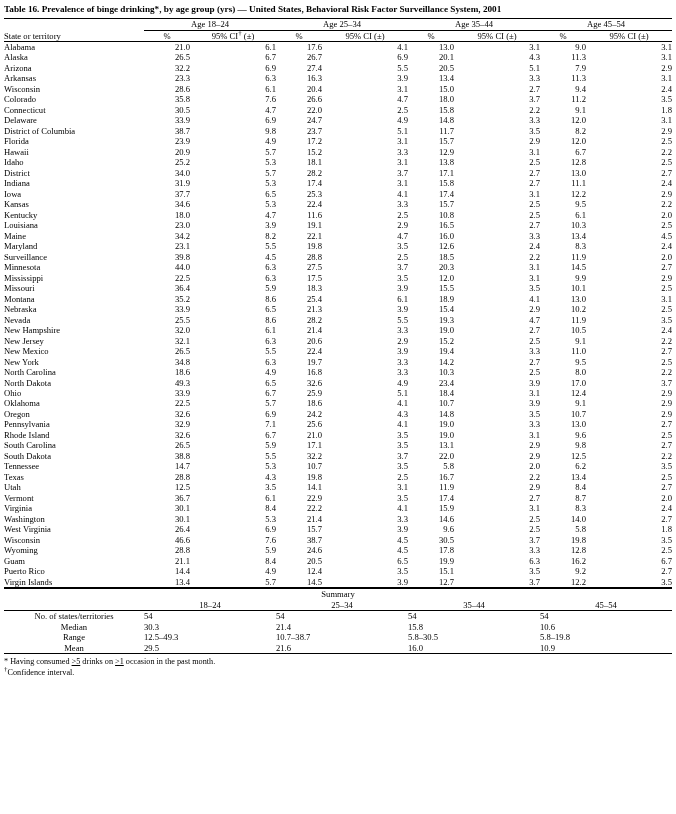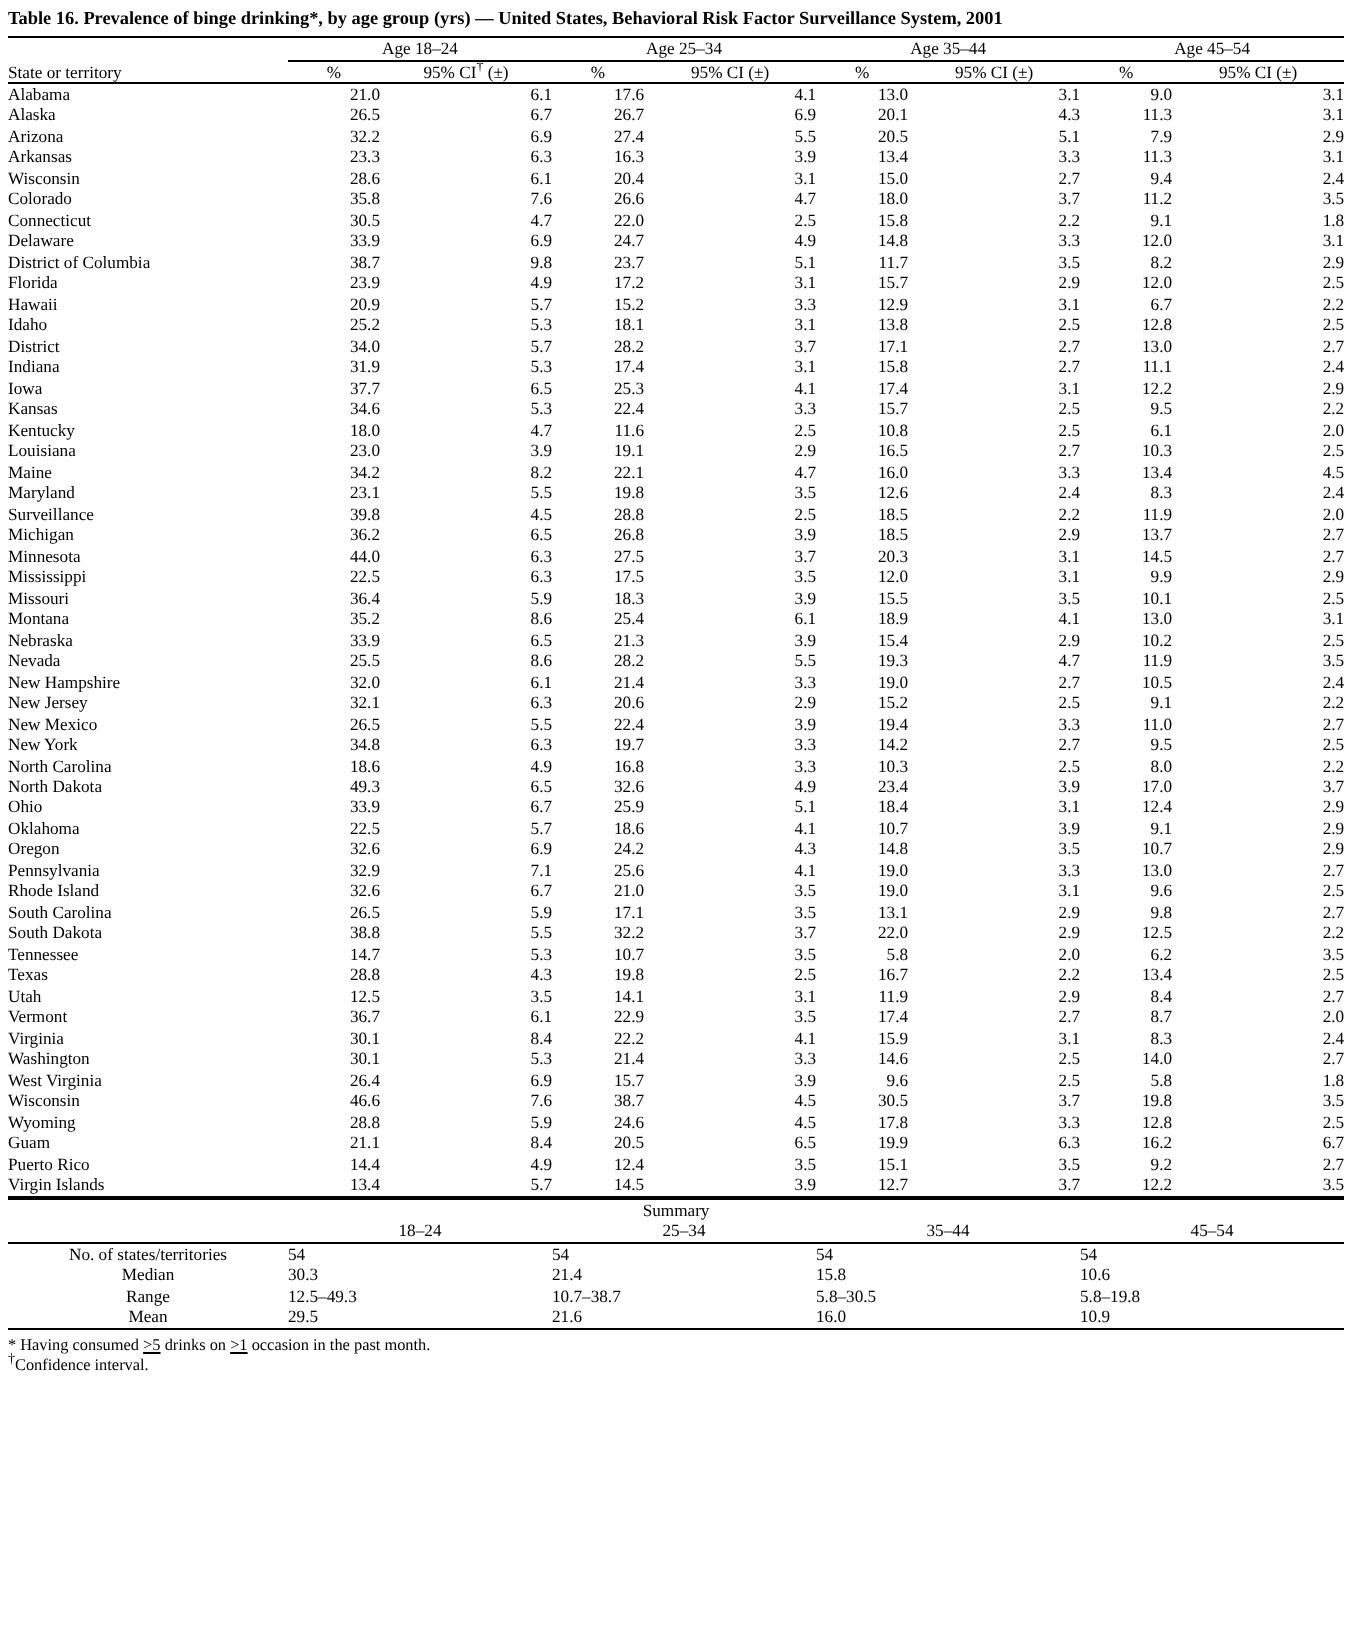--- a/index.html
+++ b/index.html
@@ -374,31 +374,20 @@
           <td class="num">39.8</td>
           <td class="ci">4.5</td>
           <td class="num">28.8</td>
           <td class="ci">2.5</td>
           <td class="num">18.5</td>
           <td class="ci">2.2</td>
           <td class="num">11.9</td>
           <td class="ci">2.0</td>
         </tr>
         <tr>
-          <td class="state">Michigan</td>
-          <td class="num">36.2</td>
-          <td class="ci">6.5</td>
-          <td class="num">26.8</td>
-          <td class="ci">3.9</td>
-          <td class="num">18.5</td>
-          <td class="ci">2.9</td>
-          <td class="num">13.7</td>
-          <td class="ci">2.7</td>
-        </tr>
-        <tr>
           <td class="state">Minnesota</td>
           <td class="num">44.0</td>
           <td class="ci">6.3</td>
           <td class="num">27.5</td>
           <td class="ci">3.7</td>
           <td class="num">20.3</td>
           <td class="ci">3.1</td>
           <td class="num">14.5</td>
           <td class="ci">2.7</td>
         </tr>

